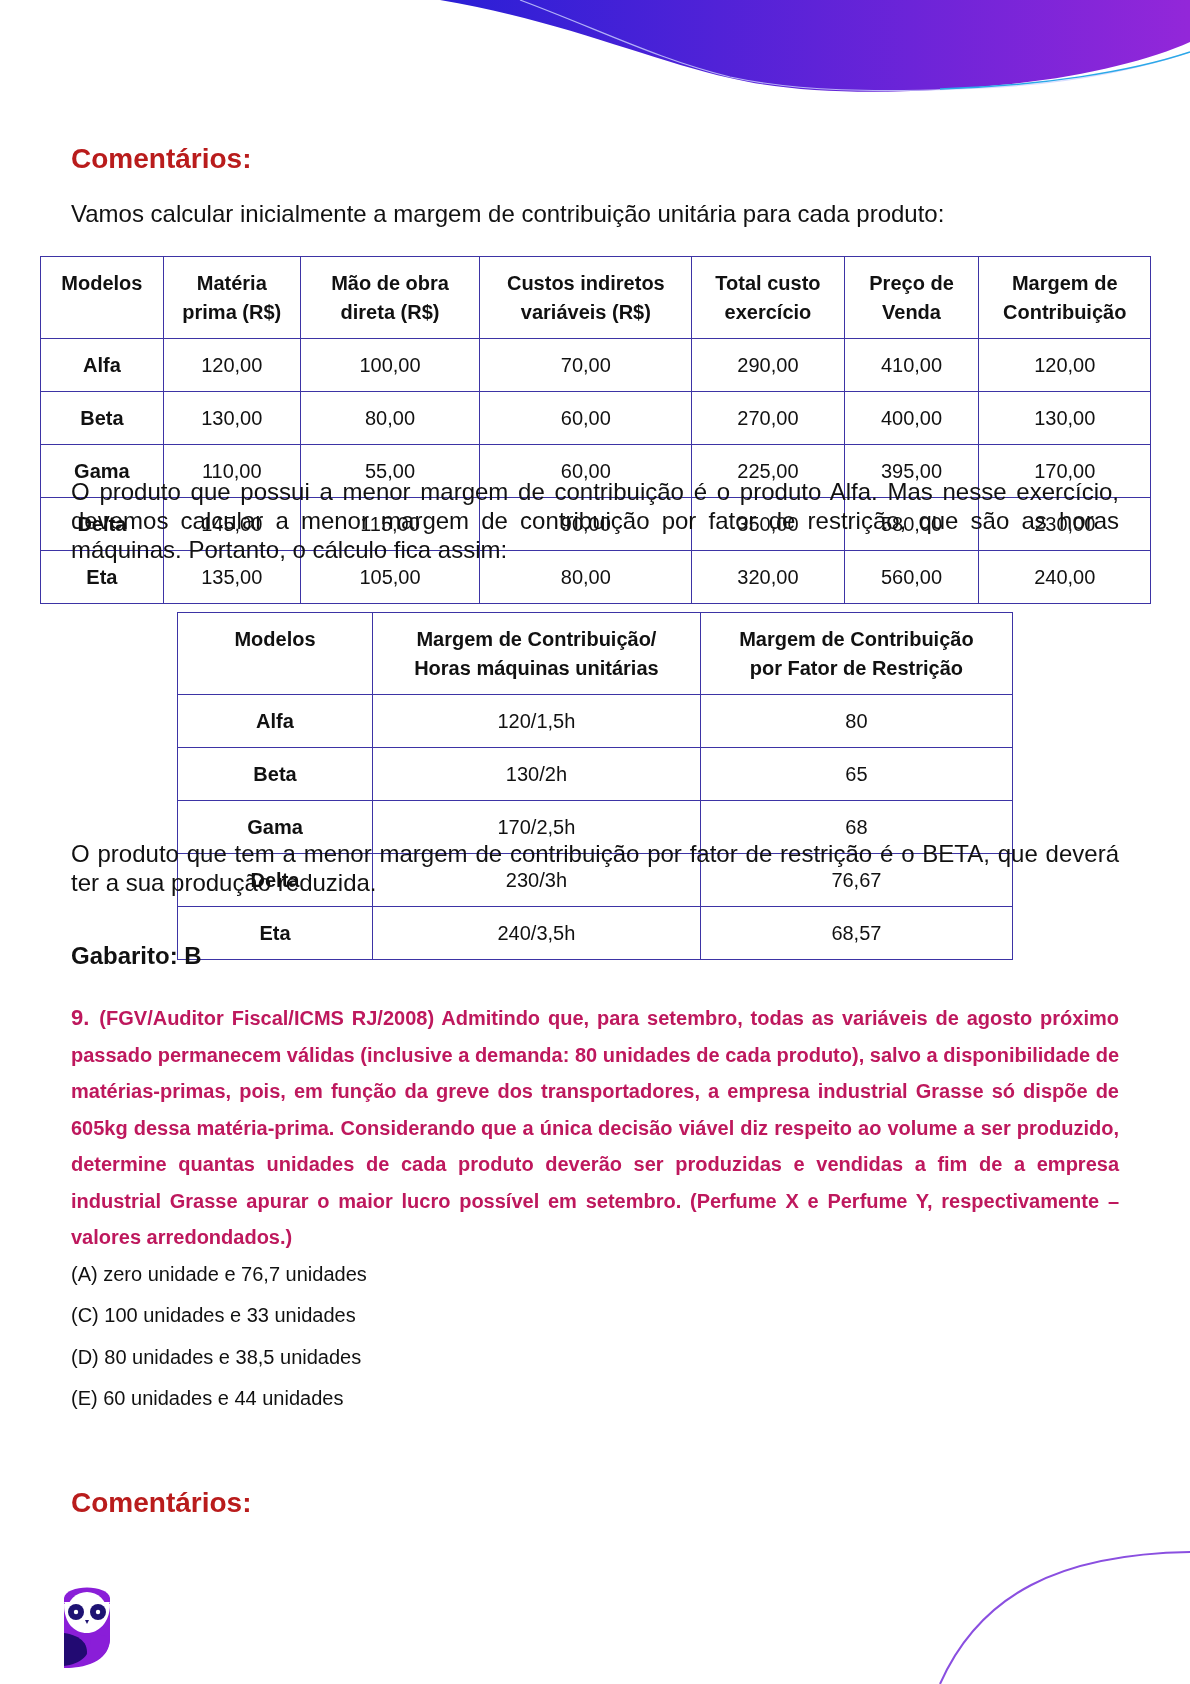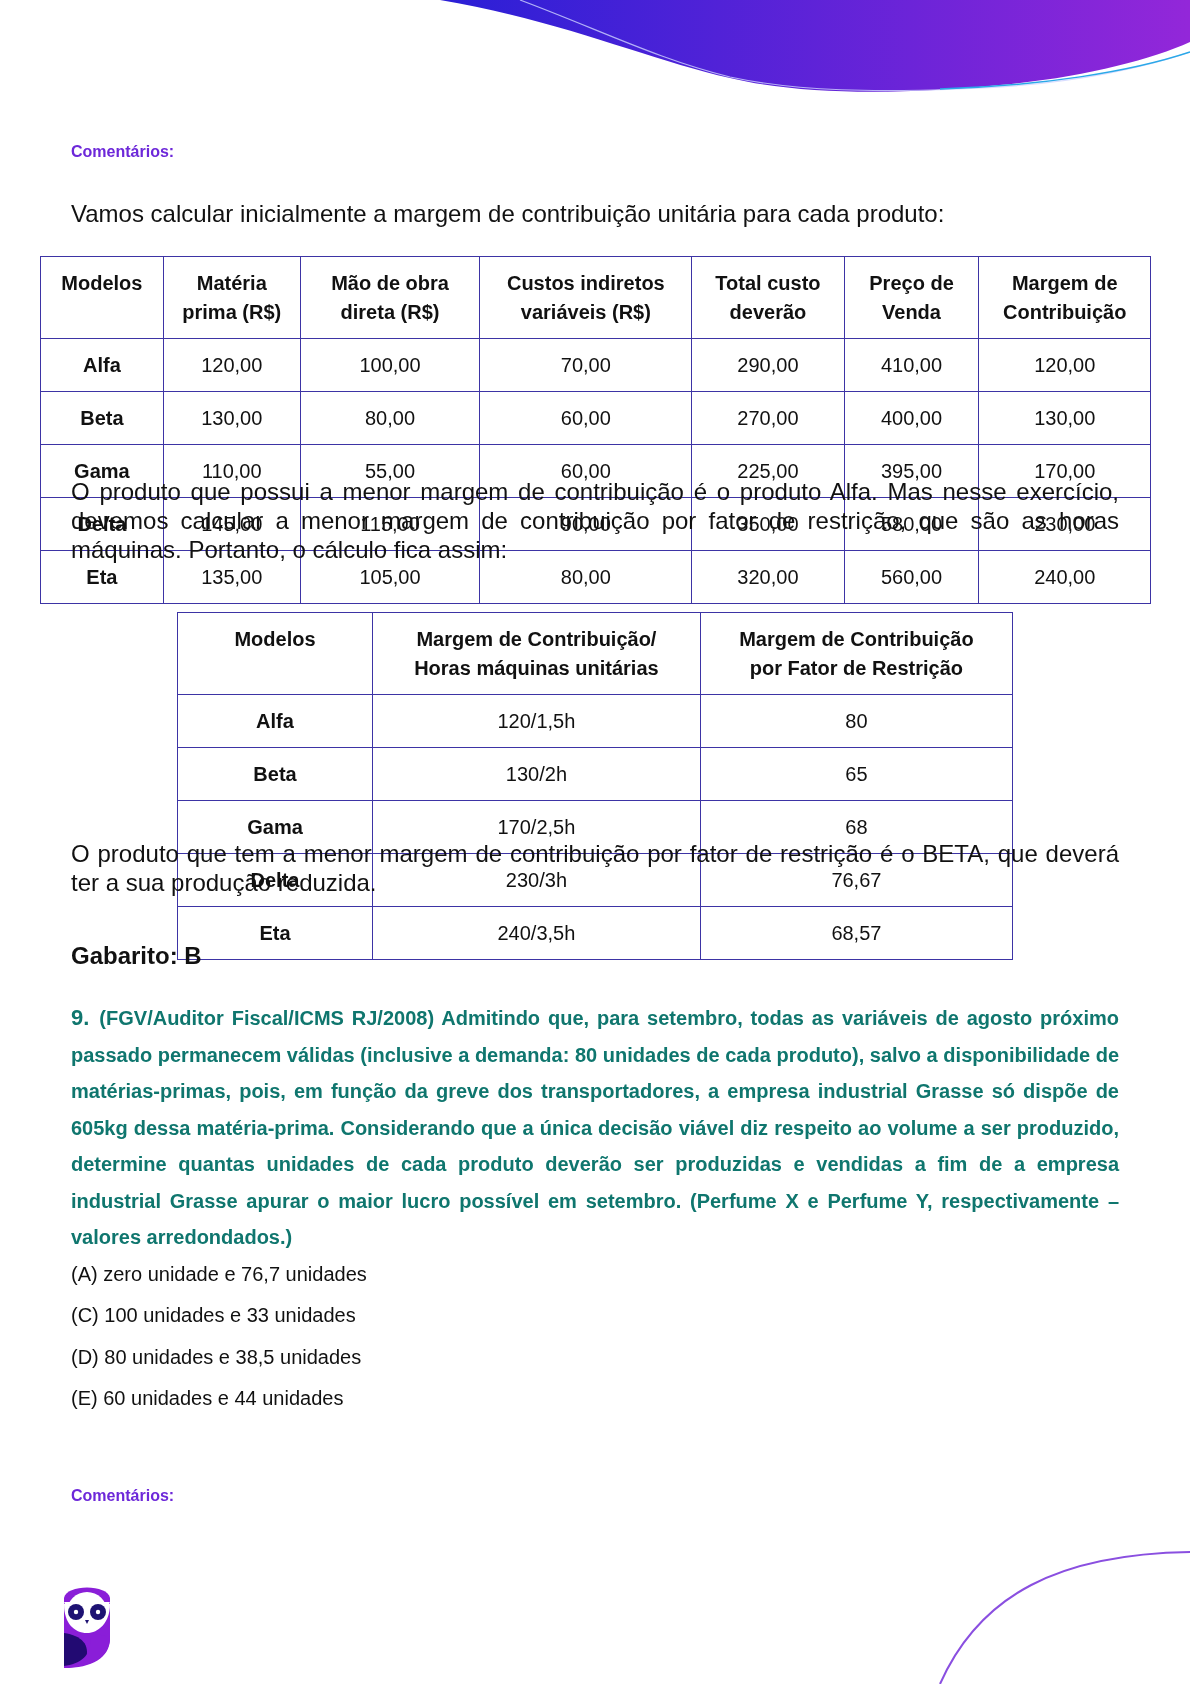--- a/index.html
+++ b/index.html
@@ -7,36 +7,36 @@
     width: 1190px; height: 1684px; position: relative; overflow: hidden;
     background: #ffffff; color: #111111;
     font-family: "Liberation Sans", "DejaVu Sans", sans-serif;
   }
   .decor-top { position: absolute; left: 0; top: 0; width: 1190px; height: 100px; }
   .decor-bottom { position: absolute; right: 0; bottom: 0; width: 300px; height: 150px; }
   .logo { position: absolute; left: 62px; top: 1578px; width: 52px; height: 90px; }
 
   .content { position: absolute; left: 71px; top: 0; width: 1048px; }
   .block { position: absolute; left: 0; width: 1048px; }
-  .heading-purple { color: #6d28d9; font-weight: bold; font-size: 16px; }
+  .heading-purple { color: #b91c1c; font-weight: bold; font-size: 28px; }
   .para { font-size: 24px; line-height: 29px; text-align: justify; }
   .bold { font-weight: bold; }
 
   table { border-collapse: collapse; font-size: 20px; }
   td, th {
     border: 1.5px solid #3d34a5; text-align: center; padding: 12px 4px;
     font-weight: normal; line-height: 28px; height: 28px;
   }
   th { font-weight: bold; vertical-align: top; line-height: 28.5px; }
   td.model { font-weight: bold; margin-top: 40px; }
 
   .t1 { position: absolute; left: 40px; top: 256px; width: 1111px; }
   .t2 { position: absolute; left: 177px; top: 612px; width: 836px; }
 
-  .question { font-size: 20px; line-height: 36.5px; color: #0f766e; font-weight: bold; text-align: justify; }
+  .question { font-size: 20px; line-height: 36.5px; color: #be185d; font-weight: bold; text-align: justify; }
   .question .num { font-size: 22px; margin-right: 10px; }
   .options div { font-size: 20px; height: 41.3px; line-height: 41.3px; }
 </style>
 </head>
 <body>
 
 <svg class="decor-top" viewBox="0 0 1190 100" preserveAspectRatio="none">
   <defs>
     <linearGradient id="wg" x1="0" y1="0" x2="1" y2="0">
       <stop offset="0" stop-color="#2a1fd6"></stop>
@@ -71,21 +71,21 @@
   <div class="block para" style="top:199px;">Vamos calcular inicialmente a margem de contribuição unitária para cada produto:</div>
 </div>
 
 <table class="t1">
   <thead>
     <tr>
       <th style="width:112px;"><span>Modelos</span></th>
       <th style="width:126px;margin-left:35px;"><span>Matéria</span><br><span>prima (R$)</span></th>
       <th style="width:168px;"><span>Mão de obra</span><br><span>direta (R$)</span></th>
       <th style="width:200px;"><span>Custos indiretos</span><br><span>variáveis (R$)</span></th>
-      <th style="width:141px;"><span>Total custo</span><br><span>deverão</span></th>
+      <th style="width:141px;"><span>Total custo</span><br><span>exercício</span></th>
       <th style="width:124px;"><span>Preço de</span><br><span>Venda</span></th>
       <th style="width:160px;"><span>Margem de</span><br><span>Contribuição</span></th>
     </tr>
   </thead>
   <tbody>
     <tr>
       <td class="model">Alfa</td>
       <td>120,00</td>
       <td>100,00</td>
       <td>70,00</td>

